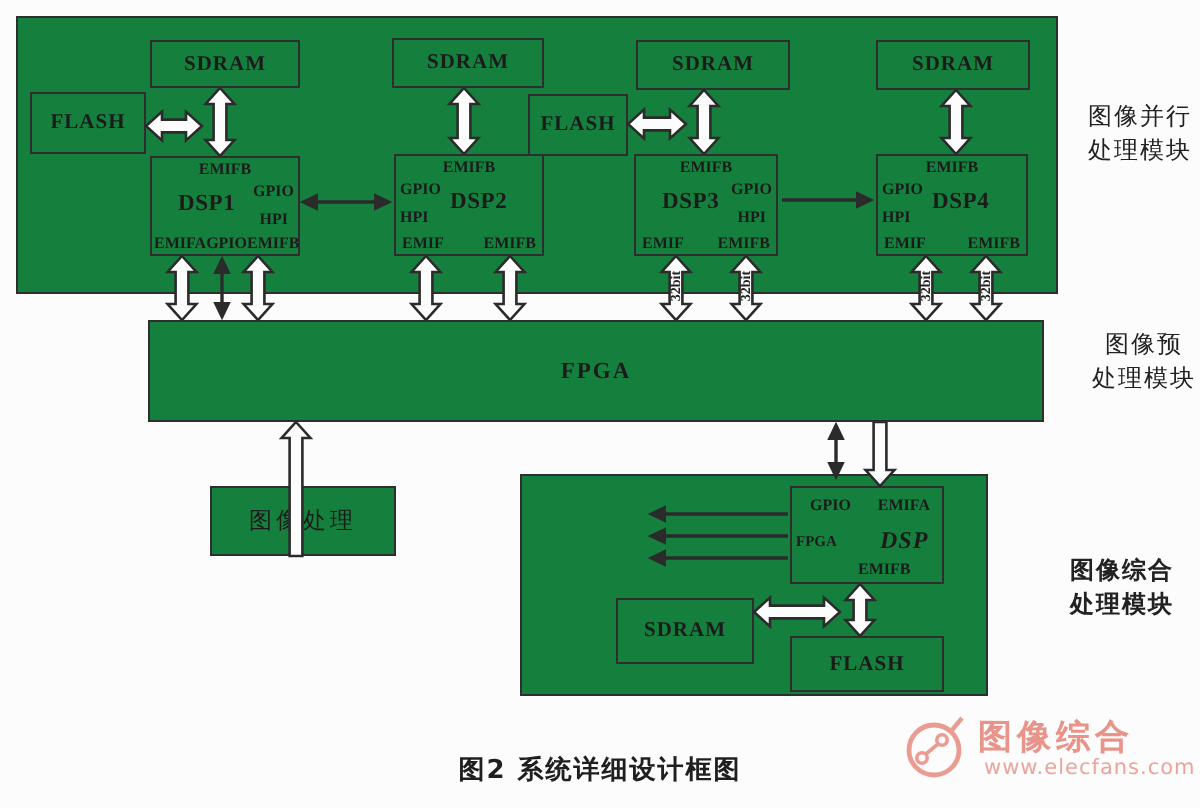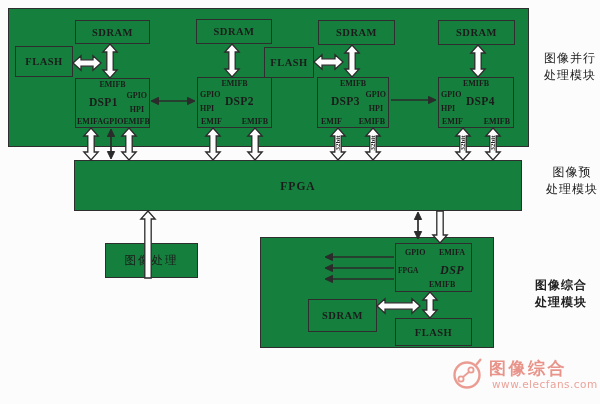--- a/index.html
+++ b/index.html
@@ -192,13 +192,14 @@
   <svg class="wm wm-logo" viewBox="0 0 34 34">
     <circle cx="17" cy="18" r="12.5" fill="none" stroke="#eb9c92" stroke-width="2.4"></circle>
     <circle cx="11" cy="22" r="2.6" fill="none" stroke="#eb9c92" stroke-width="1.8"></circle>
     <circle cx="21" cy="13" r="2.6" fill="none" stroke="#eb9c92" stroke-width="1.8"></circle>
     <line x1="13" y1="20" x2="19" y2="15" stroke="#eb9c92" stroke-width="1.8"></line>
     <line x1="26" y1="8" x2="31" y2="2" stroke="#eb9c92" stroke-width="2.2"></line>
   </svg>
   <div class="wm wm-brand">图像综合</div>
   <div class="wm wm-url">www.elecfans.com</div>
 
+  <div class="caption">图2  系统详细设计框图</div>
 </div>
 
 </body></html>

